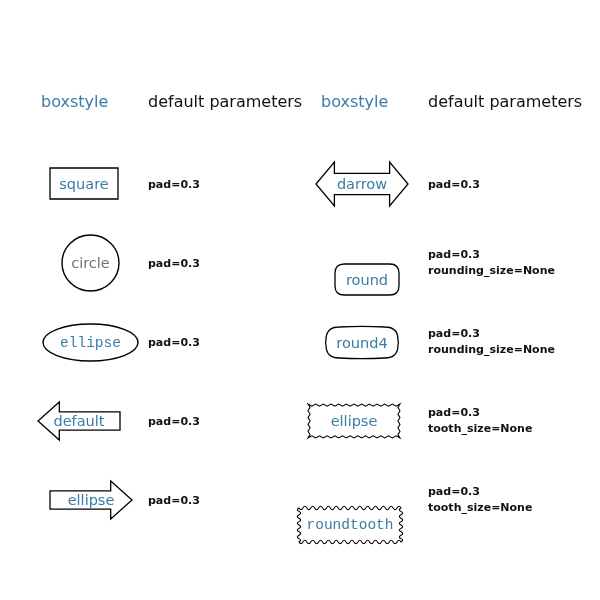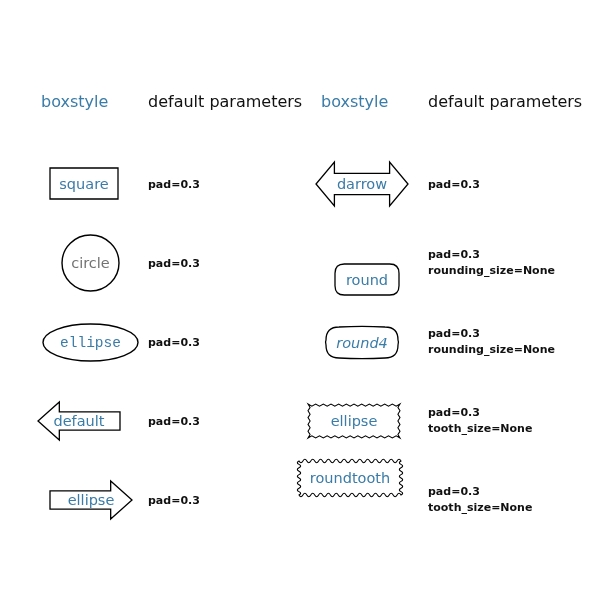--- a/index.html
+++ b/index.html
@@ -122,31 +122,31 @@
           </svg>
         </div>
         <div class="lbl" style="color: rgb(58, 124, 168);">round</div>
       </div>
       <div class="shape-wrap" style="left: 323px; top: 324px; width: 78px; height: 37px;">
         <div>
           <svg width="78" height="37" viewBox="-3 -3 78 37">
             <path d="M13.02,0 Q36,-1.24 58.980000000000004,0 Q72,0 72,13.02 Q73.08,15.5 72,17.98 Q72,31 58.980000000000004,31 Q36,32.24 13.02,31 Q0,31 0,17.98 Q-1.08,15.5 0,13.02 Q0,0 13.02,0 Z" fill="#ffffff" stroke="#000000" stroke-width="1.3" stroke-linejoin="miter"></path>
           </svg>
         </div>
-        <div class="lbl" style="color: rgb(58, 124, 168); font-style: italic;">round4</div>
+        <div class="lbl" style="color: rgb(58, 124, 168);">round4</div>
       </div>
       <div class="shape-wrap" style="left: 305px; top: 401px; width: 98px; height: 40px;">
         <div>
           <svg width="98" height="40" viewBox="-3 -3 98 40">
             <path d="M0,0 L3.833333333333333,2.1 L7.666666666666666,0 L11.5,2.1 L15.333333333333332,0 L19.166666666666668,2.1 L23,0 L26.833333333333336,2.1 L30.666666666666664,0 L34.5,2.1 L38.333333333333336,0 L42.166666666666664,2.1 L46,0 L49.83333333333333,2.1 L53.66666666666667,0 L57.5,2.1 L61.33333333333333,0 L65.16666666666667,2.1 L69,0 L72.83333333333333,2.1 L76.66666666666667,0 L80.5,2.1 L84.33333333333333,0 L88.16666666666667,2.1 L92,0 L89.9,3.4000000000000004 L92,6.800000000000001 L89.9,10.2 L92,13.600000000000001 L89.9,17 L92,20.4 L89.9,23.799999999999997 L92,27.200000000000003 L89.9,30.6 L92,34 L88.16666666666667,31.9 L84.33333333333333,34 L80.5,31.9 L76.66666666666667,34 L72.83333333333333,31.9 L69,34 L65.16666666666666,31.9 L61.333333333333336,34 L57.5,31.9 L53.666666666666664,34 L49.833333333333336,31.9 L46,34 L42.16666666666667,31.9 L38.33333333333333,34 L34.5,31.9 L30.66666666666667,34 L26.83333333333333,31.9 L23,34 L19.16666666666667,31.9 L15.333333333333329,34 L11.5,31.9 L7.666666666666671,34 L3.8333333333333286,31.9 L0,34 L2.1,30.6 L0,27.2 L2.1,23.8 L0,20.4 L2.1,17 L0,13.600000000000001 L2.1,10.200000000000003 L0,6.799999999999997 L2.1,3.3999999999999986 L0,0 Z" fill="#ffffff" stroke="#000000" stroke-width="1.05" stroke-linejoin="miter"></path>
           </svg>
         </div>
         <div class="lbl" style="color: rgb(58, 124, 168);">ellipse</div>
       </div>
-      <div class="shape-wrap" style="left: 296px; top: 458px; width: 108px; height: 40px;">
+      <div class="shape-wrap" style="left: 296px; top: 505px; width: 108px; height: 40px; font-family: Liberation Mono, monospace;">
         <div>
           <svg width="108" height="40" viewBox="-3 -3 108 40">
             <path d="M0,0 Q1.9615384615384617,3.3600000000000003 3.9230769230769234,0 Q5.884615384615385,-3.3600000000000003 7.846153846153847,0 Q9.807692307692308,3.3600000000000003 11.76923076923077,0 Q13.73076923076923,-3.3600000000000003 15.692307692307693,0 Q17.653846153846153,3.3600000000000003 19.615384615384617,0 Q21.576923076923077,-3.3600000000000003 23.53846153846154,0 Q25.5,3.3600000000000003 27.46153846153846,0 Q29.42307692307692,-3.3600000000000003 31.384615384615387,0 Q33.34615384615385,3.3600000000000003 35.30769230769231,0 Q37.26923076923077,-3.3600000000000003 39.23076923076923,0 Q41.19230769230769,3.3600000000000003 43.15384615384615,0 Q45.11538461538461,-3.3600000000000003 47.07692307692308,0 Q49.03846153846154,3.3600000000000003 51,0 Q52.96153846153847,-3.3600000000000003 54.92307692307692,0 Q56.88461538461539,3.3600000000000003 58.84615384615384,0 Q60.80769230769231,-3.3600000000000003 62.769230769230774,0 Q64.73076923076923,3.3600000000000003 66.6923076923077,0 Q68.65384615384616,-3.3600000000000003 70.61538461538461,0 Q72.57692307692308,3.3600000000000003 74.53846153846153,0 Q76.5,-3.3600000000000003 78.46153846153847,0 Q80.42307692307692,3.3600000000000003 82.38461538461539,0 Q84.34615384615384,-3.3600000000000003 86.3076923076923,0 Q88.26923076923077,3.3600000000000003 90.23076923076923,0 Q92.1923076923077,-3.3600000000000003 94.15384615384616,0 Q96.11538461538461,3.3600000000000003 98.07692307692308,0 Q100.03846153846153,-3.3600000000000003 102,0 Q98.64,1.7000000000000002 102,3.4000000000000004 Q105.36,5.1 102,6.800000000000001 Q98.64,8.5 102,10.2 Q105.36,11.899999999999999 102,13.600000000000001 Q98.64,15.3 102,17 Q105.36,18.700000000000003 102,20.4 Q98.64,22.1 102,23.799999999999997 Q105.36,25.5 102,27.200000000000003 Q98.64,28.9 102,30.6 Q105.36,32.3 102,34 Q100.03846153846153,30.64 98.07692307692308,34 Q96.11538461538461,37.36 94.15384615384616,34 Q92.1923076923077,30.64 90.23076923076923,34 Q88.26923076923077,37.36 86.3076923076923,34 Q84.34615384615384,30.64 82.38461538461539,34 Q80.42307692307692,37.36 78.46153846153845,34 Q76.5,30.64 74.53846153846155,34 Q72.57692307692308,37.36 70.61538461538461,34 Q68.65384615384616,30.64 66.6923076923077,34 Q64.73076923076923,37.36 62.76923076923077,34 Q60.80769230769231,30.64 58.84615384615385,34 Q56.88461538461539,37.36 54.92307692307692,34 Q52.96153846153846,30.64 51,34 Q49.03846153846153,37.36 47.07692307692308,34 Q45.11538461538461,30.64 43.15384615384616,34 Q41.19230769230769,37.36 39.230769230769226,34 Q37.269230769230774,30.64 35.30769230769231,34 Q33.34615384615384,37.36 31.384615384615387,34 Q29.42307692307692,30.64 27.461538461538467,34 Q25.5,37.36 23.538461538461533,34 Q21.57692307692308,30.64 19.615384615384613,34 Q17.65384615384616,37.36 15.692307692307693,34 Q13.730769230769226,30.64 11.769230769230774,34 Q9.807692307692307,37.36 7.84615384615384,34 Q5.884615384615387,30.64 3.92307692307692,34 Q1.961538461538467,37.36 0,34 Q3.3600000000000003,32.3 0,30.6 Q-3.3600000000000003,28.9 0,27.2 Q3.3600000000000003,25.5 0,23.8 Q-3.3600000000000003,22.1 0,20.4 Q3.3600000000000003,18.7 0,17 Q-3.3600000000000003,15.299999999999997 0,13.600000000000001 Q3.3600000000000003,11.899999999999999 0,10.200000000000003 Q-3.3600000000000003,8.5 0,6.799999999999997 Q3.3600000000000003,5.100000000000001 0,3.3999999999999986 Q-3.3600000000000003,1.7000000000000028 0,0 Z" fill="#ffffff" stroke="#000000" stroke-width="1.05" stroke-linejoin="miter"></path>
           </svg>
         </div>
         <div class="lbl" style="color: rgb(58, 124, 168);">roundtooth</div>
       </div>
     </div>
   <div id="paramcol">
       <div class="params" style="left: 148px; top: 177px; color: rgb(17, 17, 17);">pad=0.3</div>

